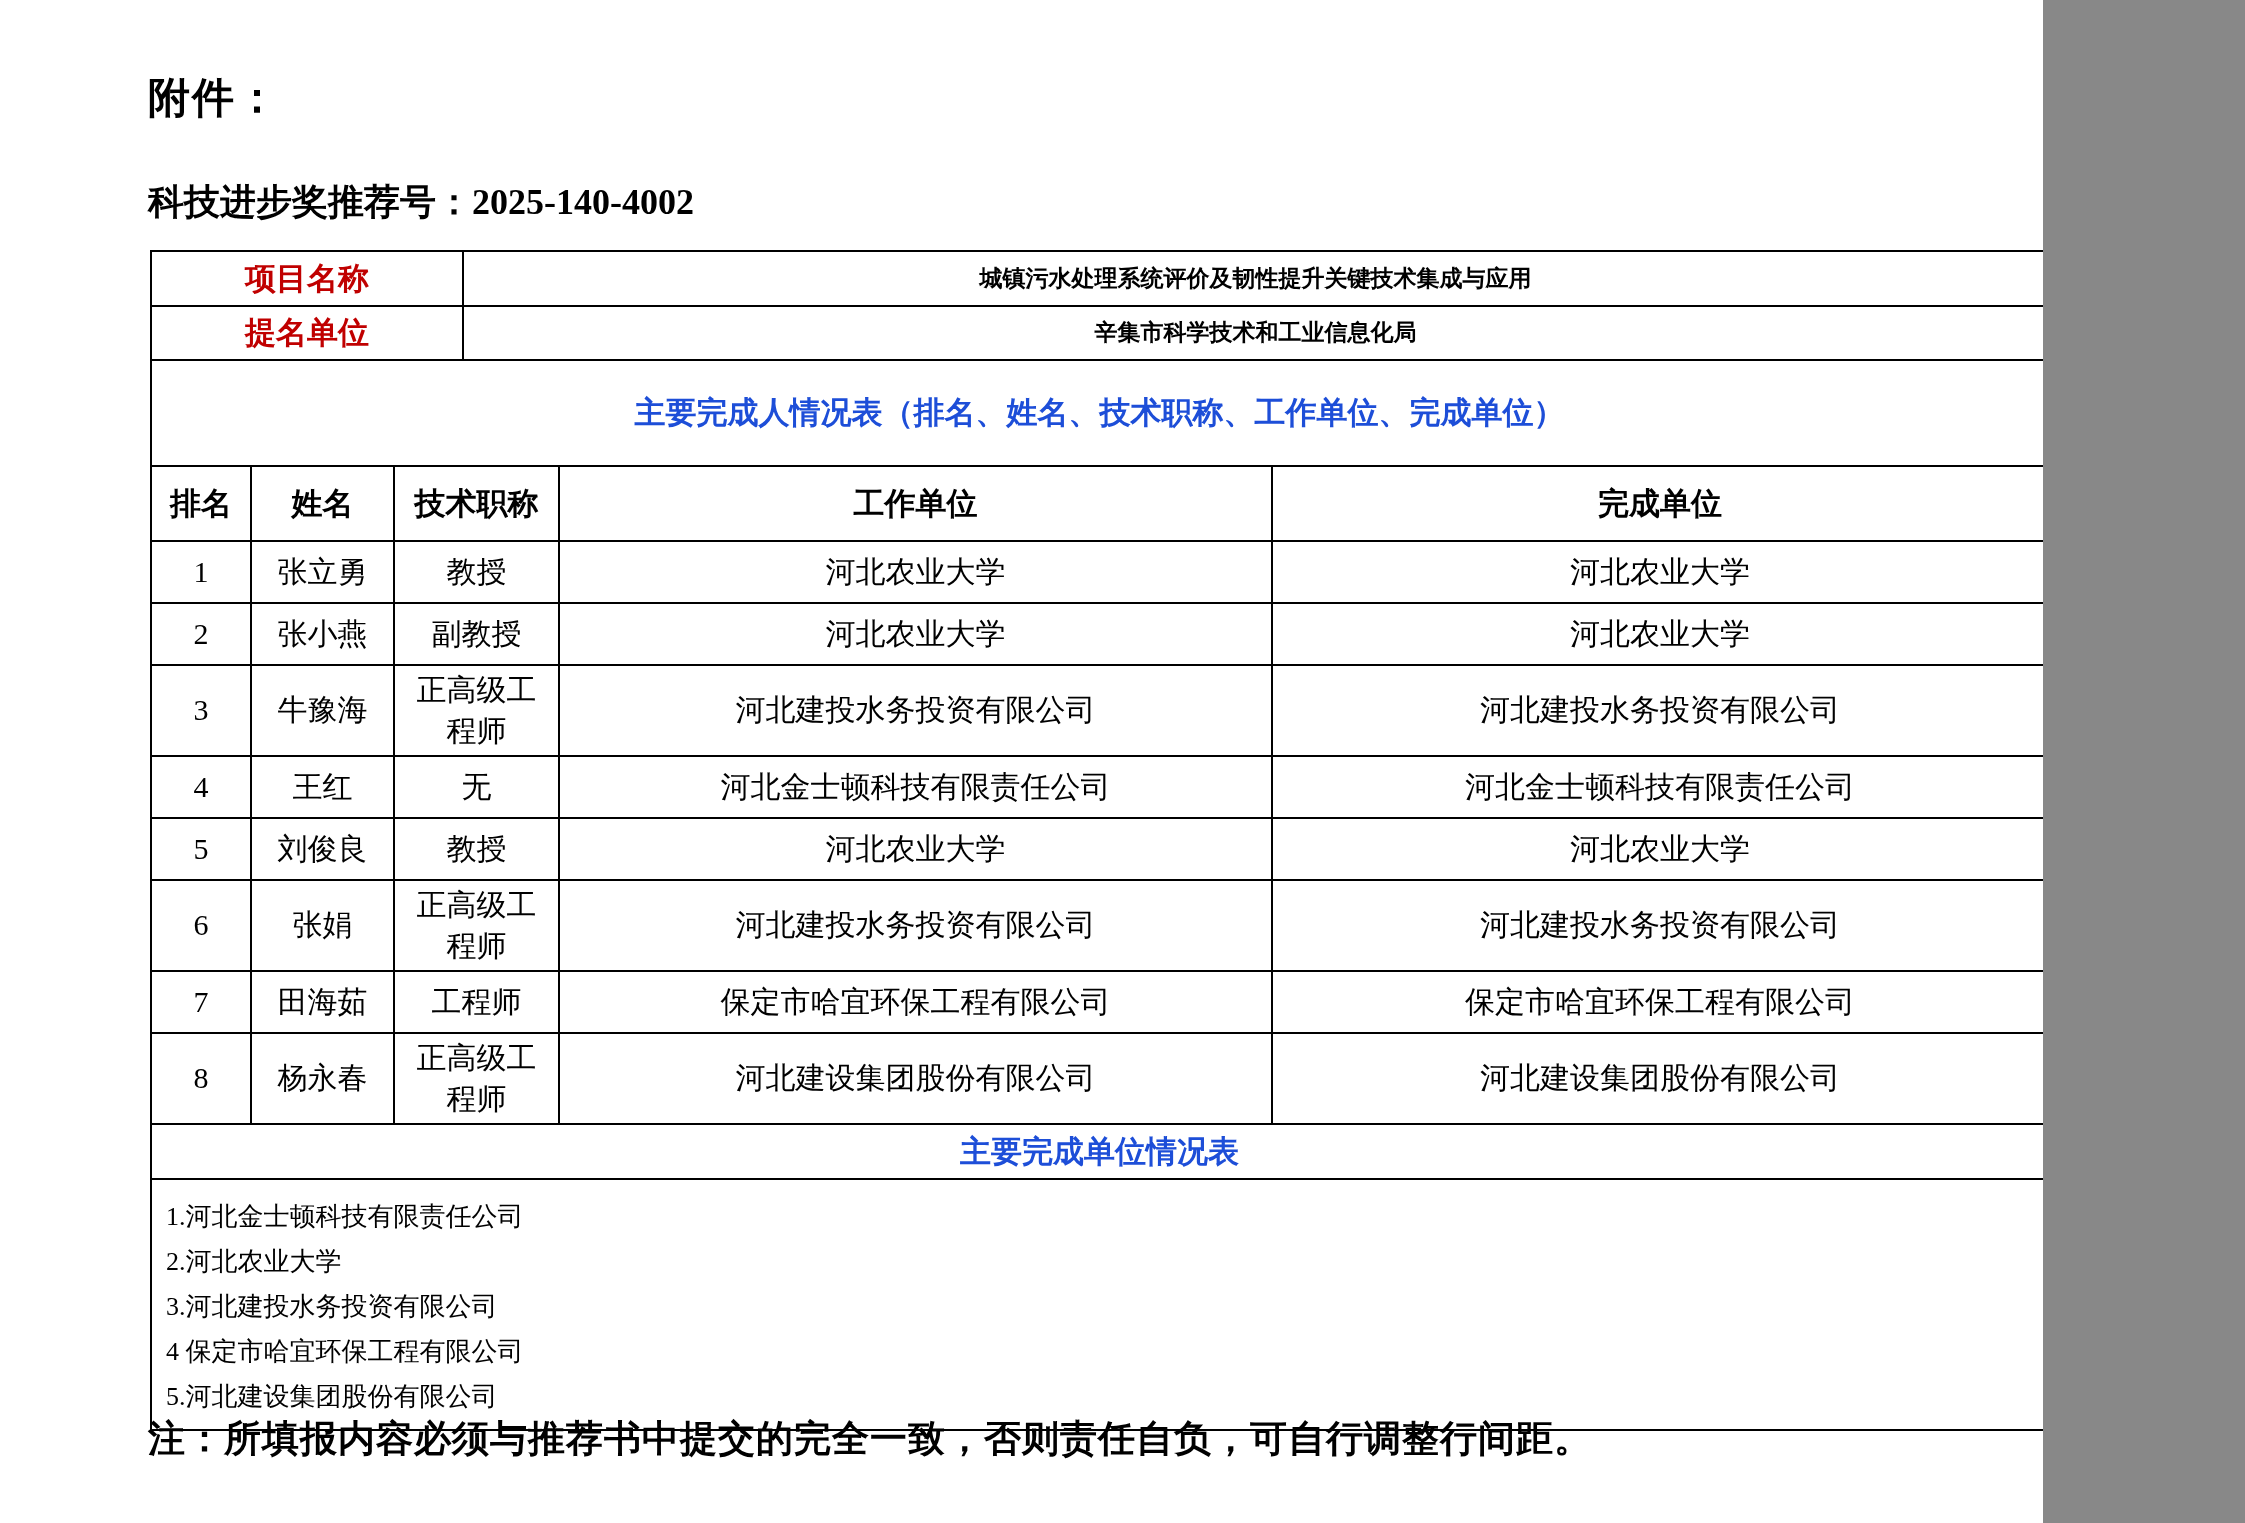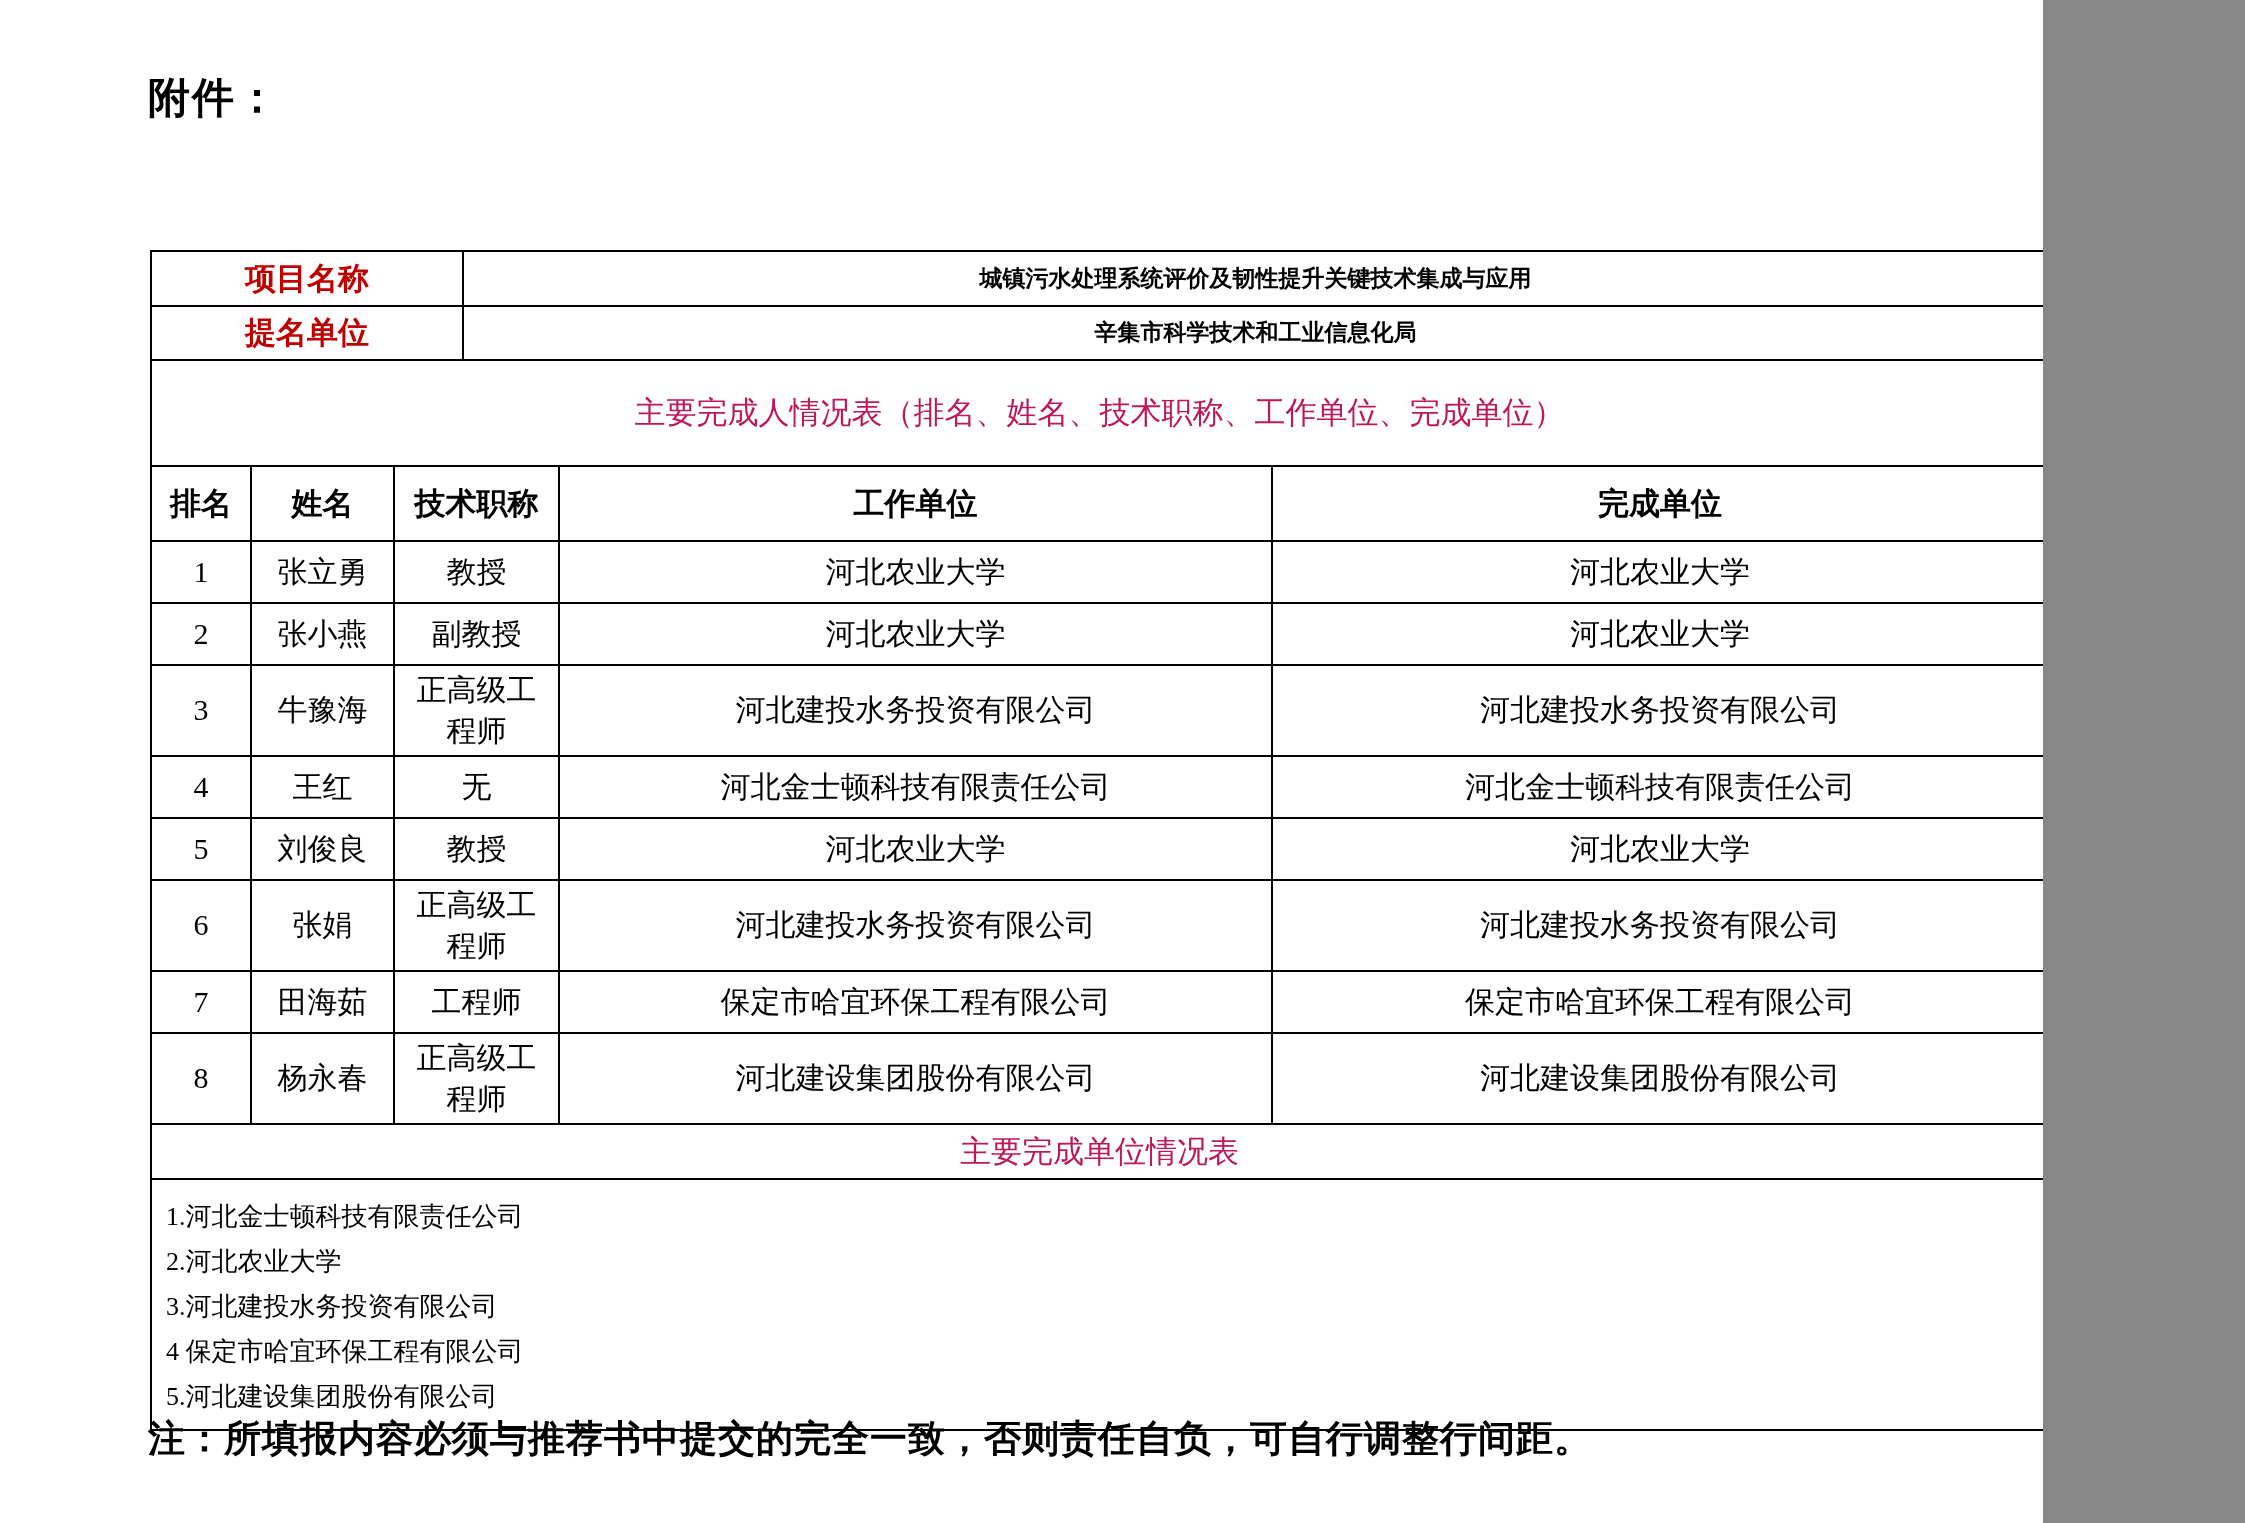--- a/index.html
+++ b/index.html
@@ -48,22 +48,22 @@
     color: #C00000;
     font-weight: bold;
     font-size: 31px;
     margin-top: 8px;
   }
   .cell-topvalue {
     font-weight: bold;
     font-size: 23px;
   }
   .row-title td, .row-subtitle td {
-    color: #be185d;
-    font-weight: normal;
+    color: #1d4ed8;
+    font-weight: bold;
     font-size: 31px;
   }
   .row-colhead td {
     font-weight: bold;
     font-size: 31px;
   }
   .row-data td {
     font-size: 30px;
     font-weight: normal;
   }
@@ -87,20 +87,21 @@
     letter-spacing: 1px;
   }
 </style>
 </head>
 <body>
 
 <div class="page">
 
   <div class="attachment-heading">附件：</div>
 
+  <div class="rec-line"><span>科技进步奖推荐号：</span><span class="rec-number">2025-140-4002</span></div>
 
   <table class="main-table">
     <colgroup>
       <col style="width:100px">
       <col style="width:143px">
       <col style="width:69px">
       <col style="width:96px">
       <col style="width:713px">
       <col style="width:776px">
     </colgroup>

